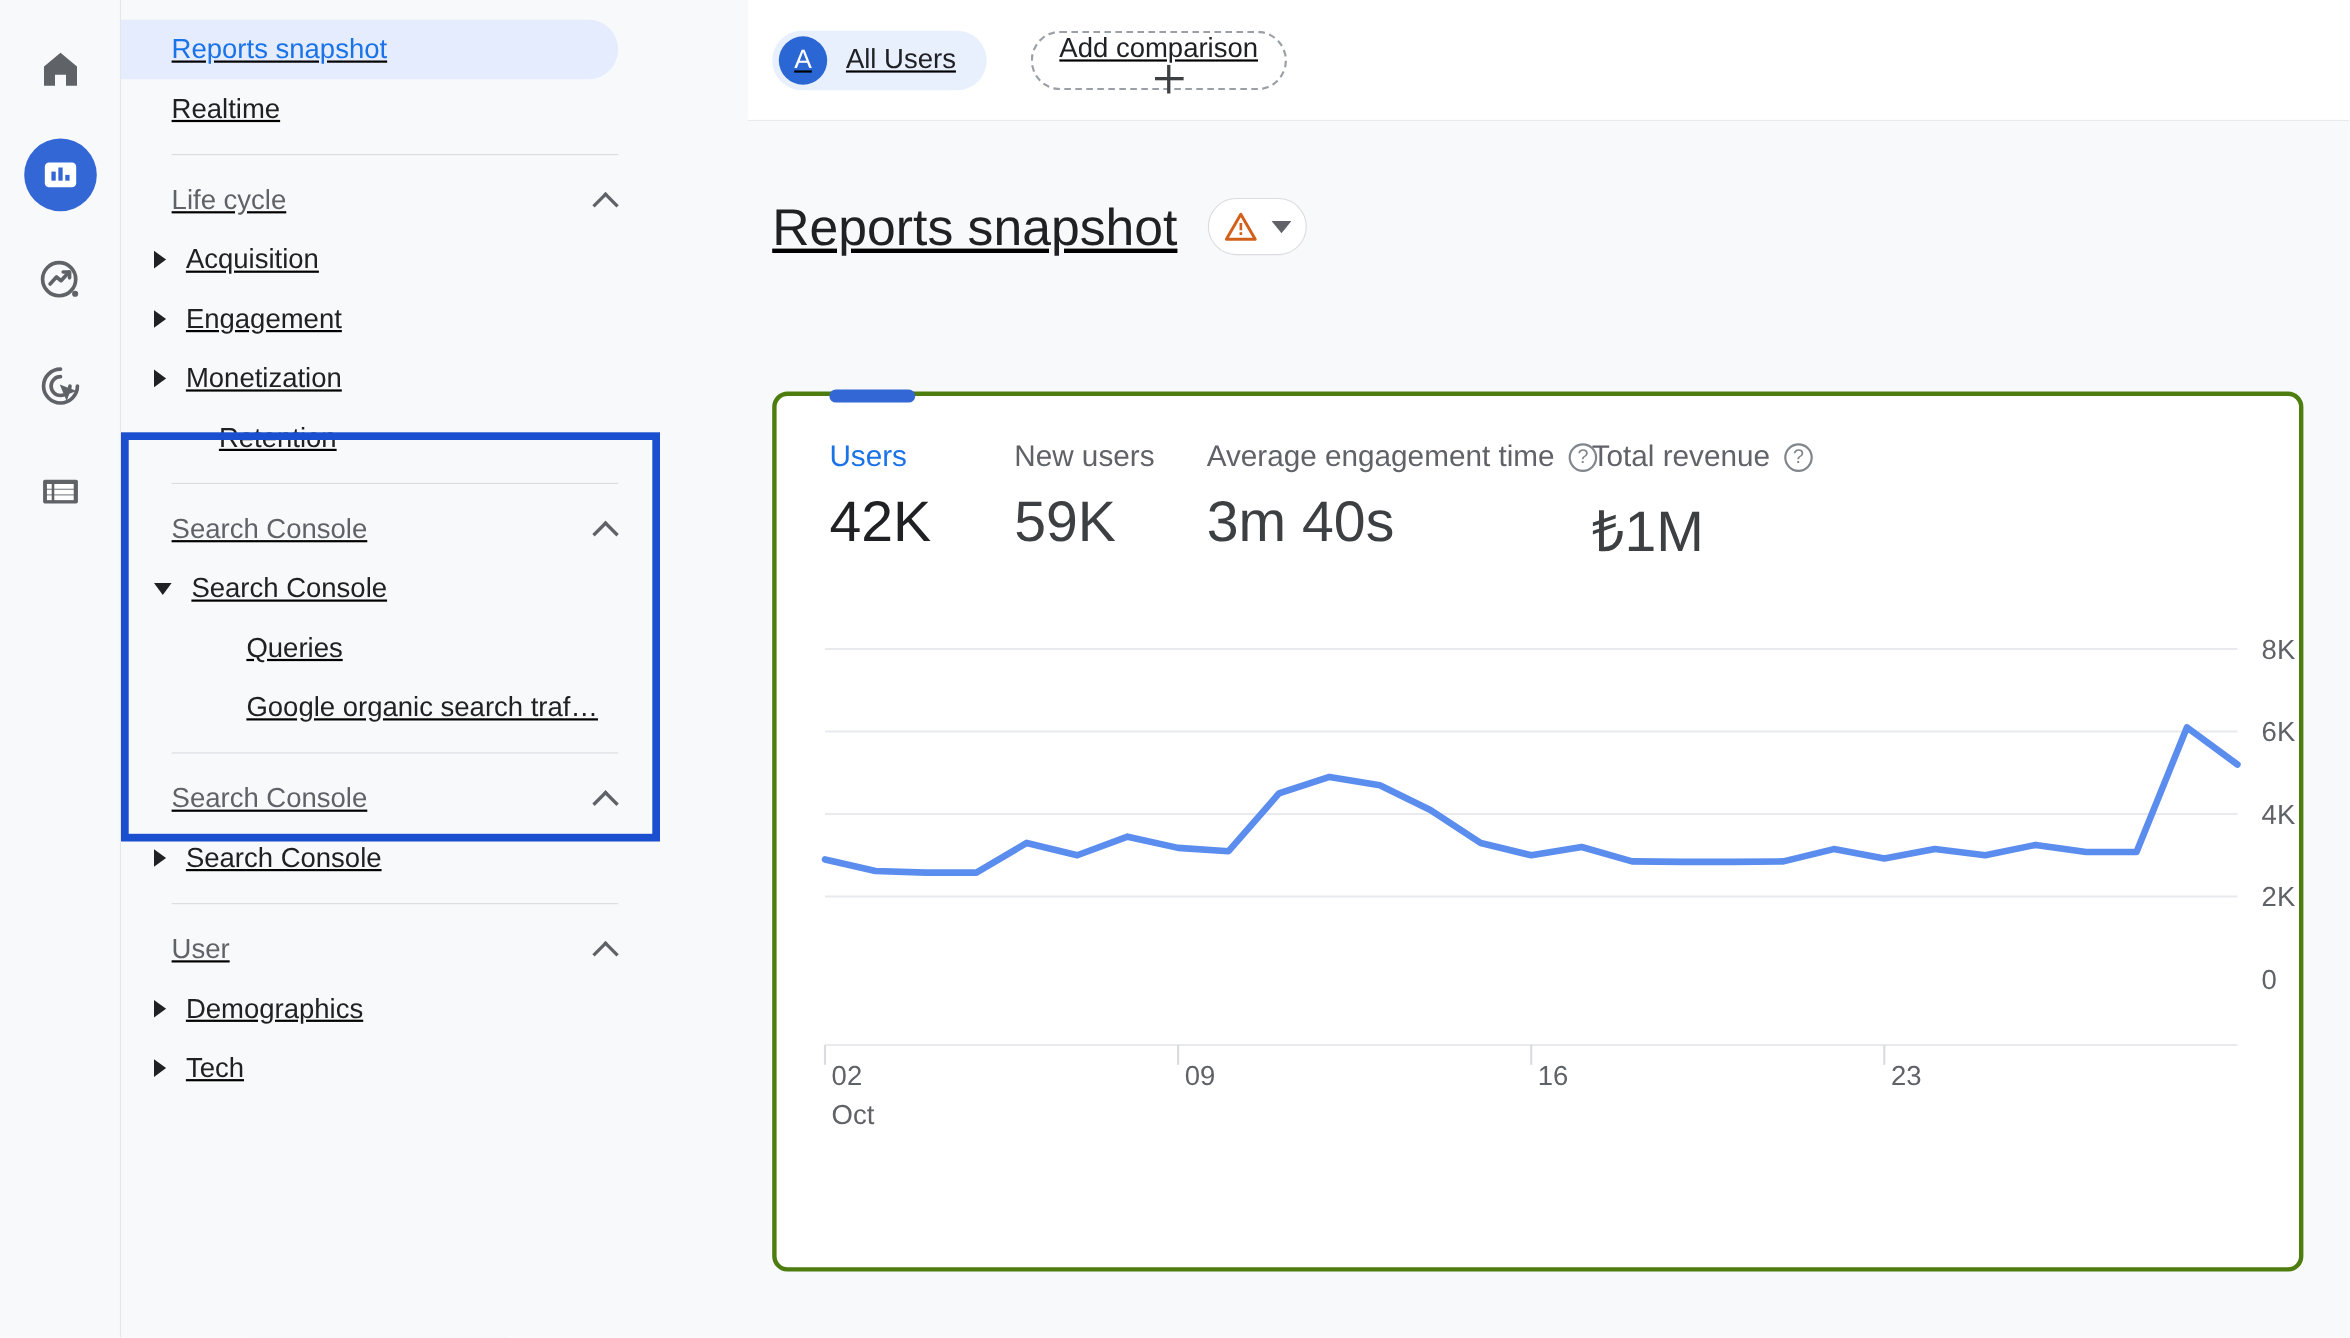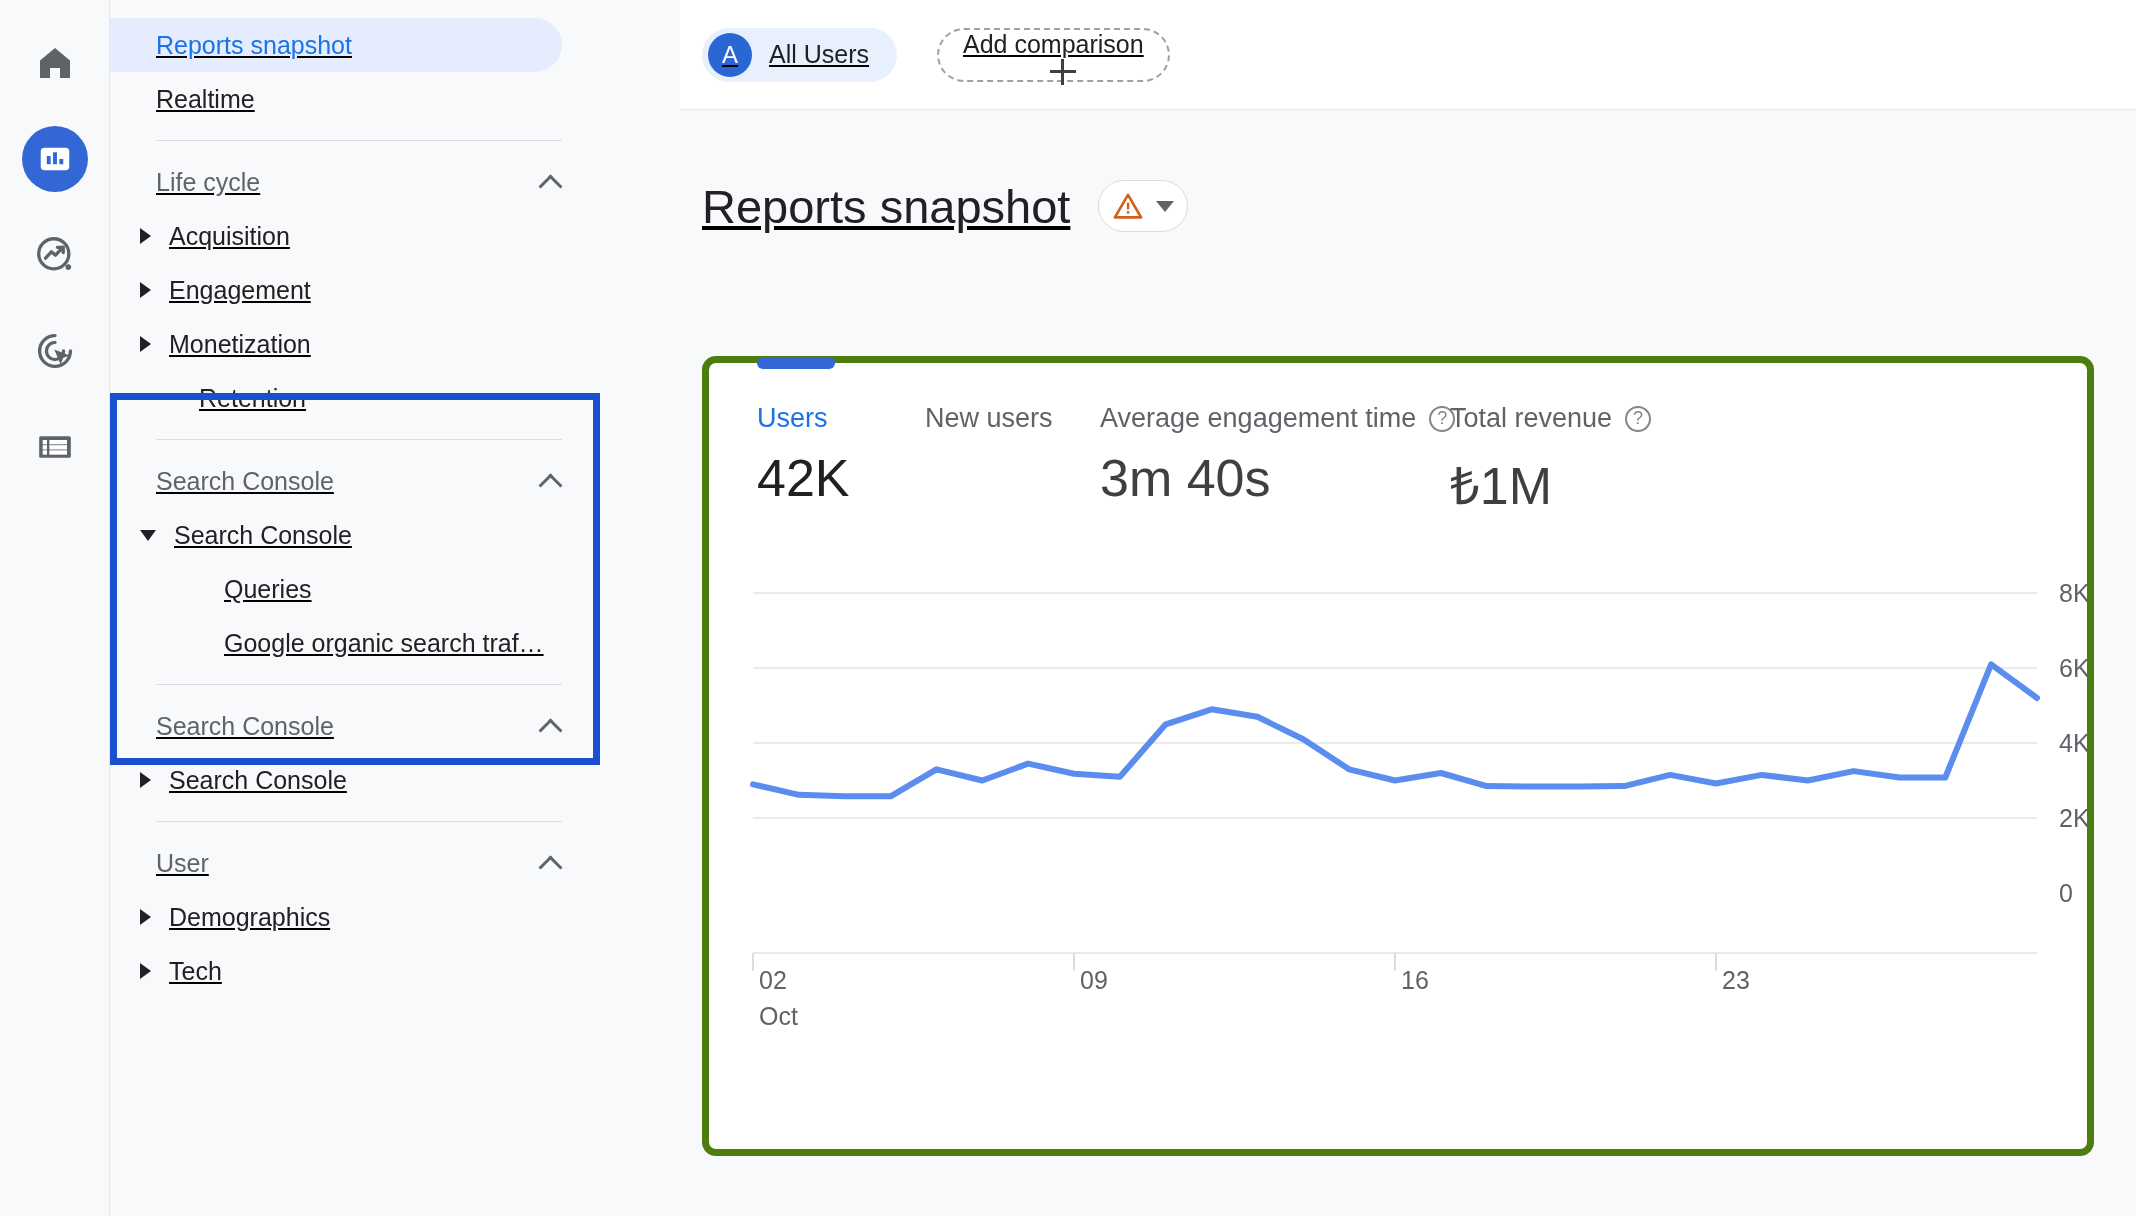--- a/index.html
+++ b/index.html
@@ -184,21 +184,21 @@
     border-right: 9px solid transparent;
     border-top: 11px solid #5f6368;
   }
 
   
   .card {
     position: absolute;
     left: 22px; top: 356px;
     width: 1392px; height: 800px;
     background: #ffffff;
-    border: 7px solid #4d7c0f;
+    border: 4px solid #4d7c0f;
     border-radius: 14px;
   }
   .tab-ind {
     position: absolute;
     left: 48px; top: -6px;
     width: 78px; height: 12px;
     background: #3367d6;
     border-radius: 6px;
   }
   .metrics {
@@ -395,20 +395,21 @@
           <div class="m-head">
             <span>Users</span>
           </div>
           <div class="m-val">42K</div>
         </div>
 
         <div class="metric m1">
           <div class="m-head">
             <span>New users</span>
           </div>
+          <div class="m-val">59K</div>
         </div>
 
         <div class="metric m2">
           <div class="m-head">
             <span>Average engagement time</span>
             <span class="qmark">?</span>
           </div>
           <div class="m-val">3m 40s</div>
         </div>
 

